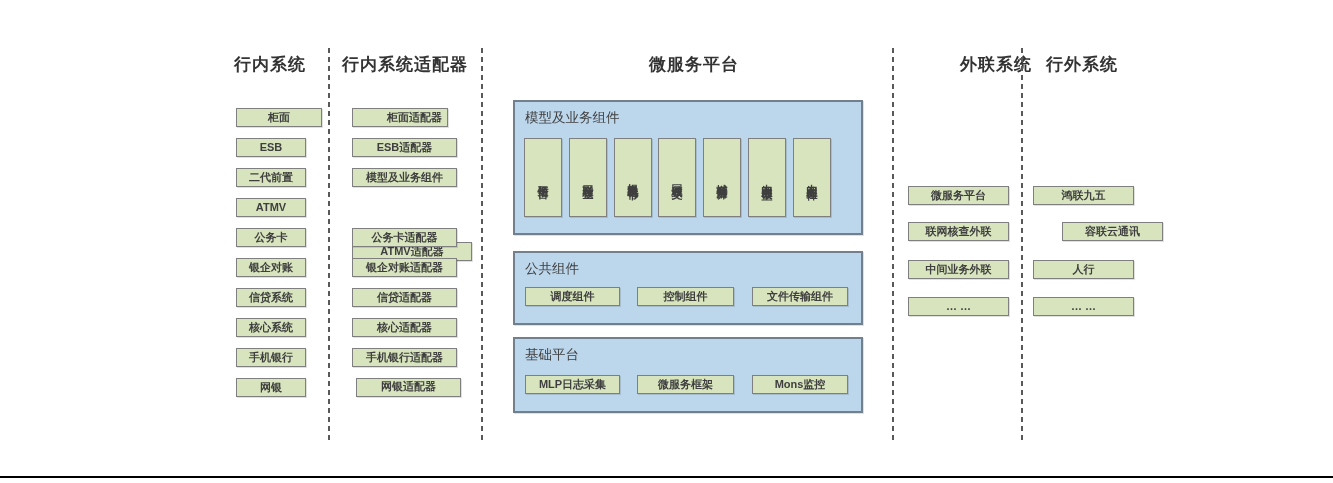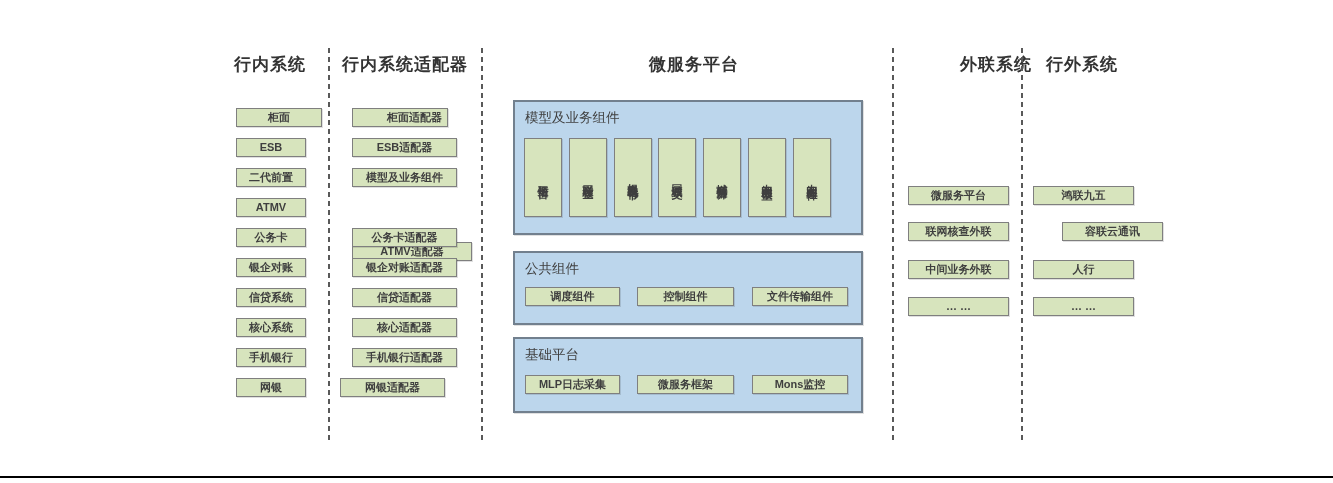--- a/index.html
+++ b/index.html
@@ -68,21 +68,21 @@
 
   <div class="nbox" style="left:352px;top:108px;width:96px;padding-left:29px;">柜面适配器</div>
   <div class="nbox" style="left:352px;top:138px;width:105px;">ESB适配器</div>
   <div class="nbox" style="left:352px;top:168px;width:105px;">模型及业务组件</div>
   <div class="nbox" style="left:352px;top:198px;width:120px;margin-top:44px;">ATMV适配器</div>
   <div class="nbox" style="left:352px;top:228px;width:105px;">公务卡适配器</div>
   <div class="nbox" style="left:352px;top:258px;width:105px;">银企对账适配器</div>
   <div class="nbox" style="left:352px;top:288px;width:105px;">信贷适配器</div>
   <div class="nbox" style="left:352px;top:318px;width:105px;">核心适配器</div>
   <div class="nbox" style="left:352px;top:348px;width:105px;">手机银行适配器</div>
-  <div class="nbox" style="left:340px;top:378px;width:105px;">网银适配器</div>
+  <div class="nbox" style="left:356px;top:378px;width:105px;font-family:Liberation Mono, monospace;">网银适配器</div>
 
   <div class="panel" style="top:100px;height:135px;">
     <div class="panel-label">模型及业务组件</div>
   </div>
   <div class="vbox" style="left:524px;">短信平台</div>
   <div class="vbox" style="left:569px;">联网核查</div>
   <div class="vbox" style="left:614px;">银联及银行卡</div>
   <div class="vbox" style="left:658px;">同城票交</div>
   <div class="vbox" style="left:703px;">城商行清算</div>
   <div class="vbox" style="left:748px;">中间业务模型</div>

